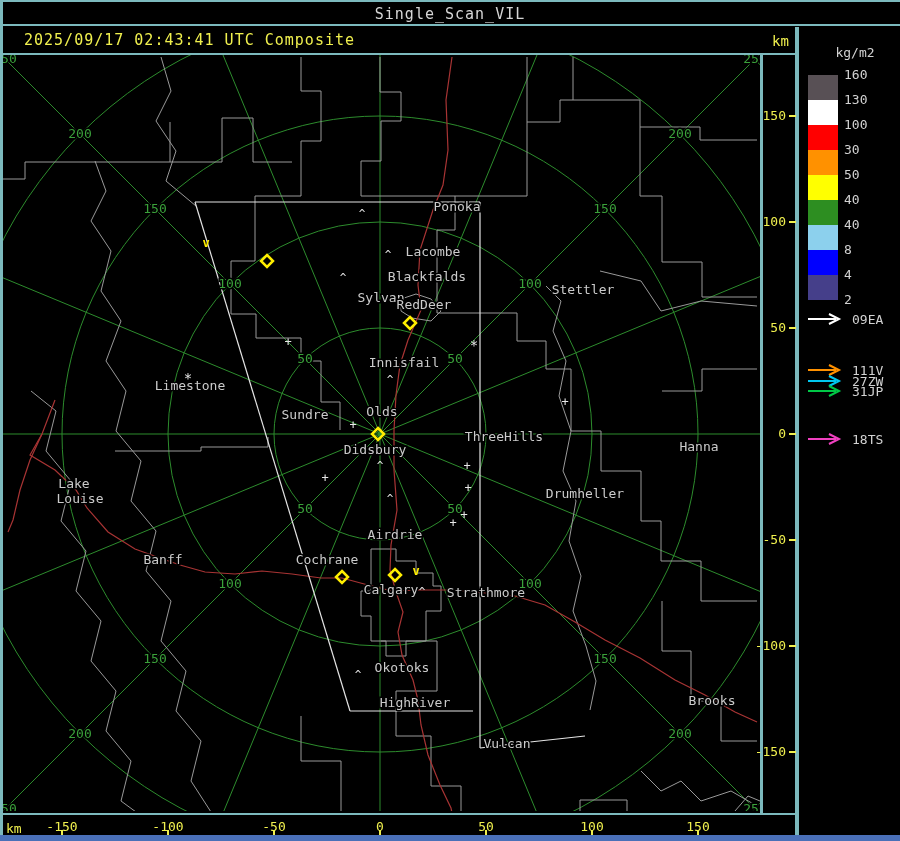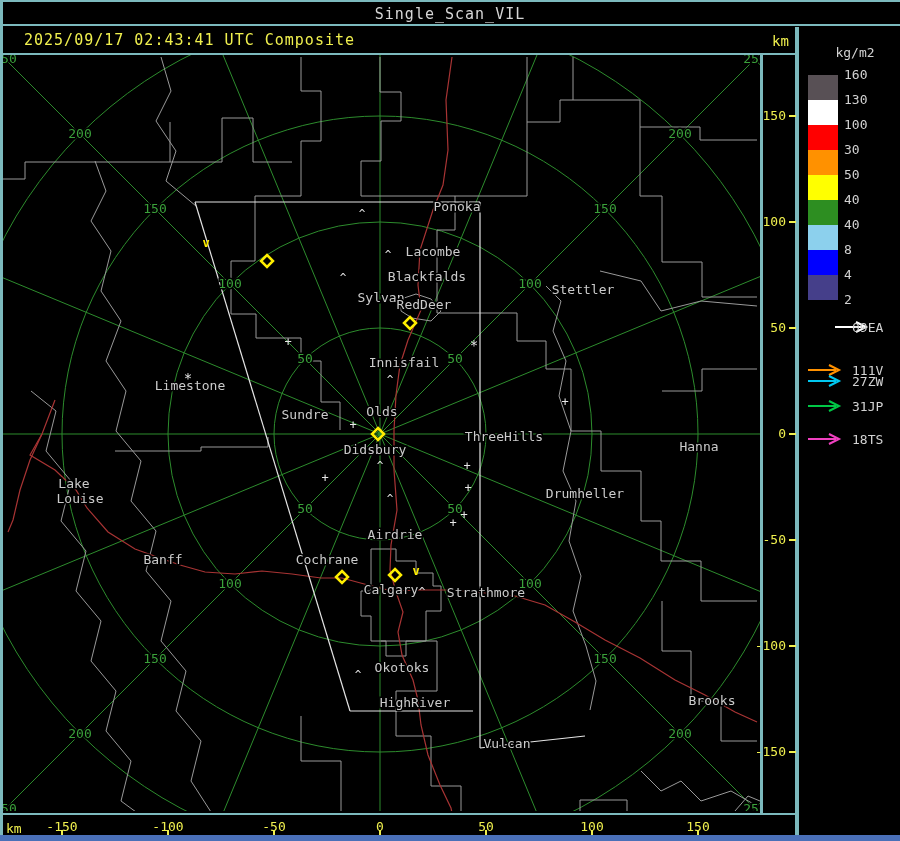--- a/index.html
+++ b/index.html
@@ -234,33 +234,33 @@
         <div class="abs cb-lbl" style="top: 165px;">40</div>
         <div class="abs cb-box" style="top: 198px; background: rgb(140, 208, 237);"></div>
         <div class="abs cb-lbl" style="top: 190px;">40</div>
         <div class="abs cb-box" style="top: 223px; background: rgb(0, 0, 255);"></div>
         <div class="abs cb-lbl" style="top: 215px;">8</div>
         <div class="abs cb-box" style="top: 248px; background: rgb(69, 63, 138);"></div>
         <div class="abs cb-lbl" style="top: 240px;">4</div>
         <div class="abs cb-lbl" style="top: 265px;">2</div>
       </div>
     <div id="sites">
-        <div class="abs site-row" style="top: 292px; text-align: center;"><svg width="40" height="14">
+        <div class="abs site-row" style="top: 284px;"><svg width="40" height="14">
             <line x1="2" y1="7" x2="30" y2="7" stroke="#ffffff" stroke-width="2"></line>
             <polyline points="23,2 33,7 23,12" fill="none" stroke="#ffffff" stroke-width="2"></polyline>
           </svg><span class="site-id">09EA</span></div>
         <div class="abs site-row" style="top: 335px;"><svg width="40" height="14">
             <line x1="2" y1="7" x2="30" y2="7" stroke="#ff9100" stroke-width="2"></line>
             <polyline points="23,2 33,7 23,12" fill="none" stroke="#ff9100" stroke-width="2"></polyline>
           </svg><span class="site-id">111V</span></div>
         <div class="abs site-row" style="top: 346px;"><svg width="40" height="14">
             <line x1="2" y1="7" x2="30" y2="7" stroke="#00c8f0" stroke-width="2"></line>
             <polyline points="23,2 33,7 23,12" fill="none" stroke="#00c8f0" stroke-width="2"></polyline>
           </svg><span class="site-id">27ZW</span></div>
-        <div class="abs site-row" style="top: 371px;"><svg width="40" height="14">
+        <div class="abs site-row" style="top: 356px;"><svg width="40" height="14">
             <line x1="2" y1="7" x2="30" y2="7" stroke="#00c846" stroke-width="2"></line>
             <polyline points="23,2 33,7 23,12" fill="none" stroke="#00c846" stroke-width="2"></polyline>
           </svg><span class="site-id">31JP</span></div>
         <div class="abs site-row" style="top: 404px;"><svg width="40" height="14">
             <line x1="2" y1="7" x2="30" y2="7" stroke="#f040c0" stroke-width="2"></line>
             <polyline points="23,2 33,7 23,12" fill="none" stroke="#f040c0" stroke-width="2"></polyline>
           </svg><span class="site-id">18TS</span></div>
       </div>
   </div>
 

